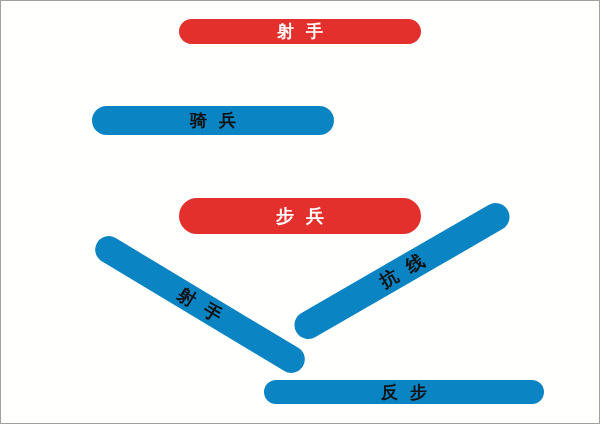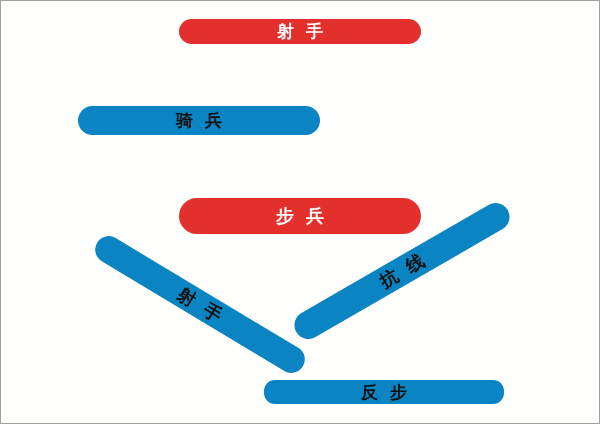--- a/index.html
+++ b/index.html
@@ -12,31 +12,31 @@
 </style>
 </head>
 <body>
 
 <div class="frame"></div>
 
 <div class="pill red" style="left:179px; top:19px; width:242px; height:25px; font-size:17px;">
   <span>射手</span>
 </div>
 
-<div class="pill blue" style="left:78px; top:106px; width:242px; height:29px; font-size:17px;">
+<div class="pill blue" style="left:92px; top:106px; width:242px; height:29px; font-size:17px;">
   <span>骑兵</span>
 </div>
 
 <div class="pill red" style="left:179px; top:198px; width:242px; height:36px; font-size:18px;">
   <span>步兵</span>
 </div>
 
 <div class="pill blue" style="left:80px; top:291px; width:240px; height:27px; font-size:18px; transform:rotate(31deg); transform-origin:center;">
   <span>射手</span>
 </div>
 
 <div class="pill blue" style="left:280px; top:257px; width:244px; height:28px; font-size:18px; transform:rotate(-30deg); transform-origin:center;">
   <span>抗线</span>
 </div>
 
-<div class="pill blue" style="left:264px; top:380px; width:240px; height:24px; font-size:17px;border-radius:11px;">
+<div class="pill blue" style="left:264px; top:380px; width:280px; height:24px; font-size:17px;">
   <span>反步</span>
 </div>
 
 </body></html>

